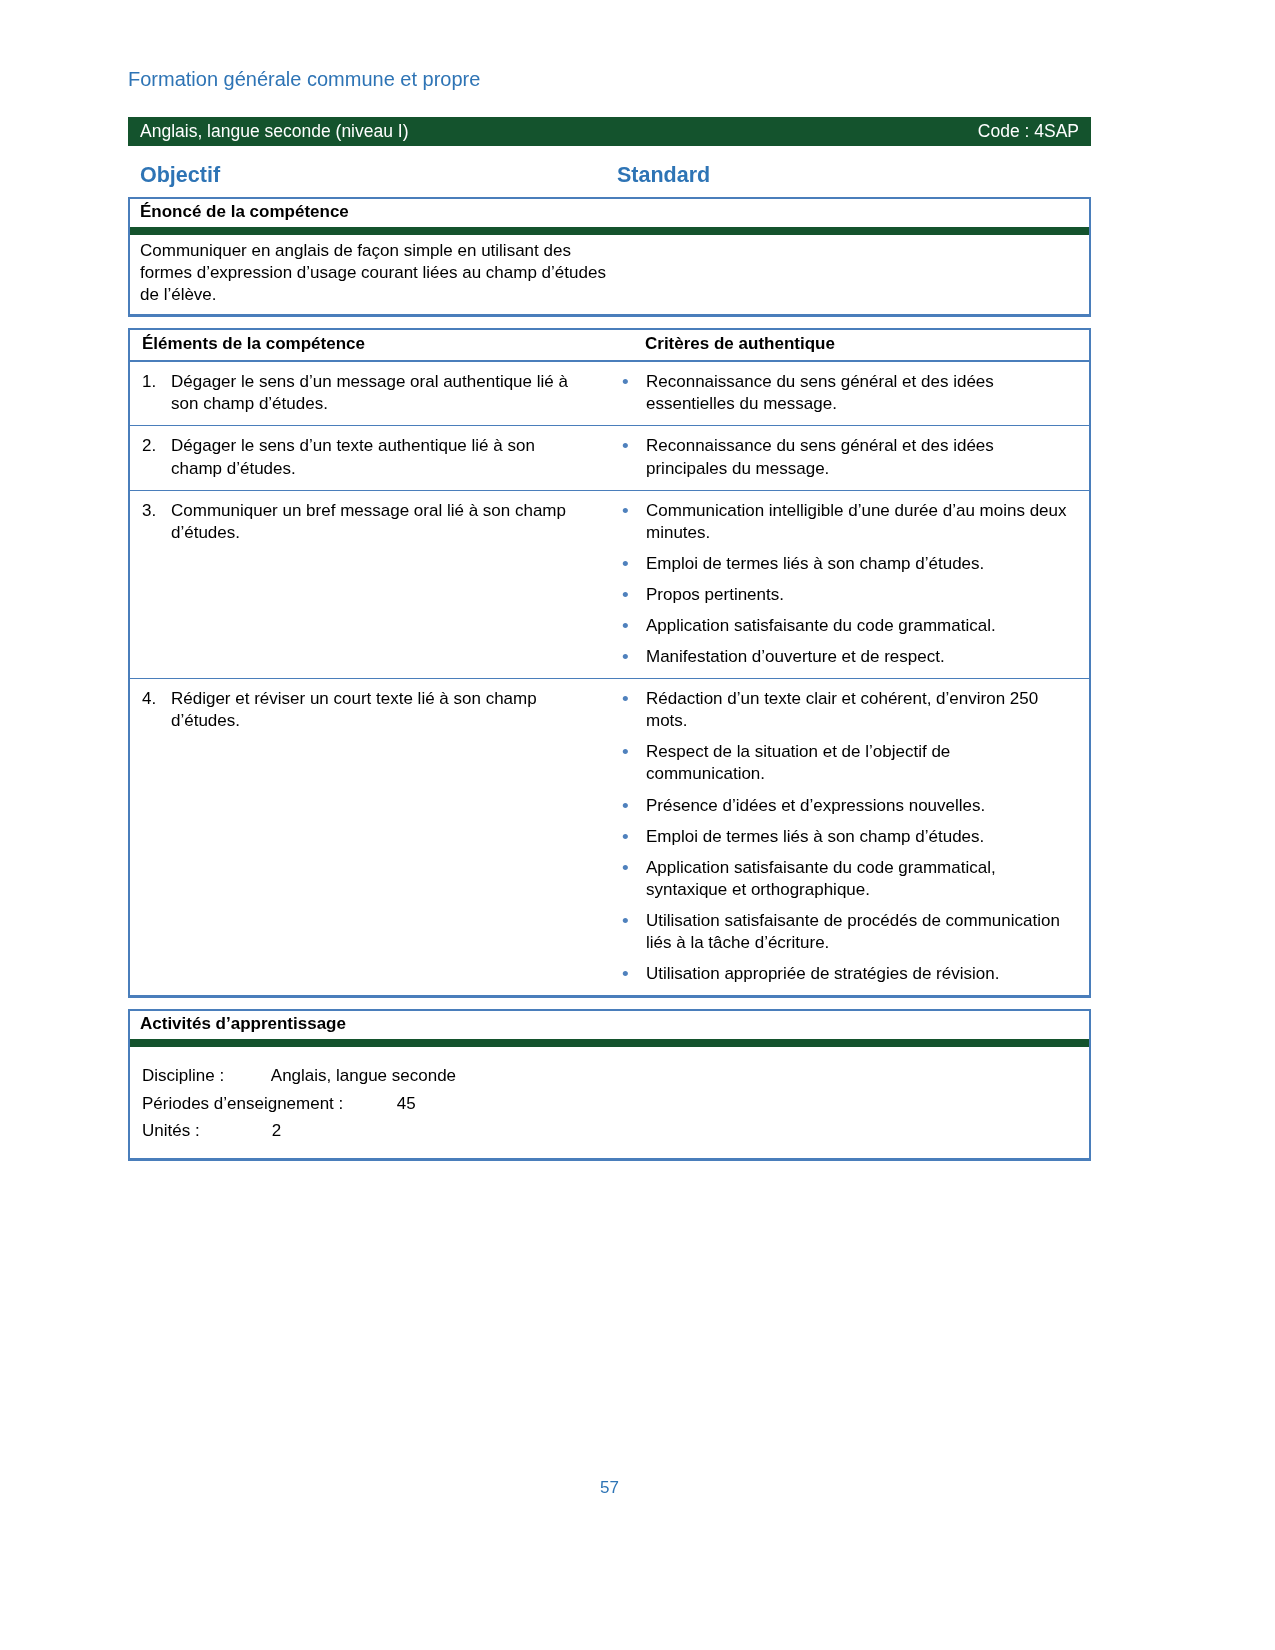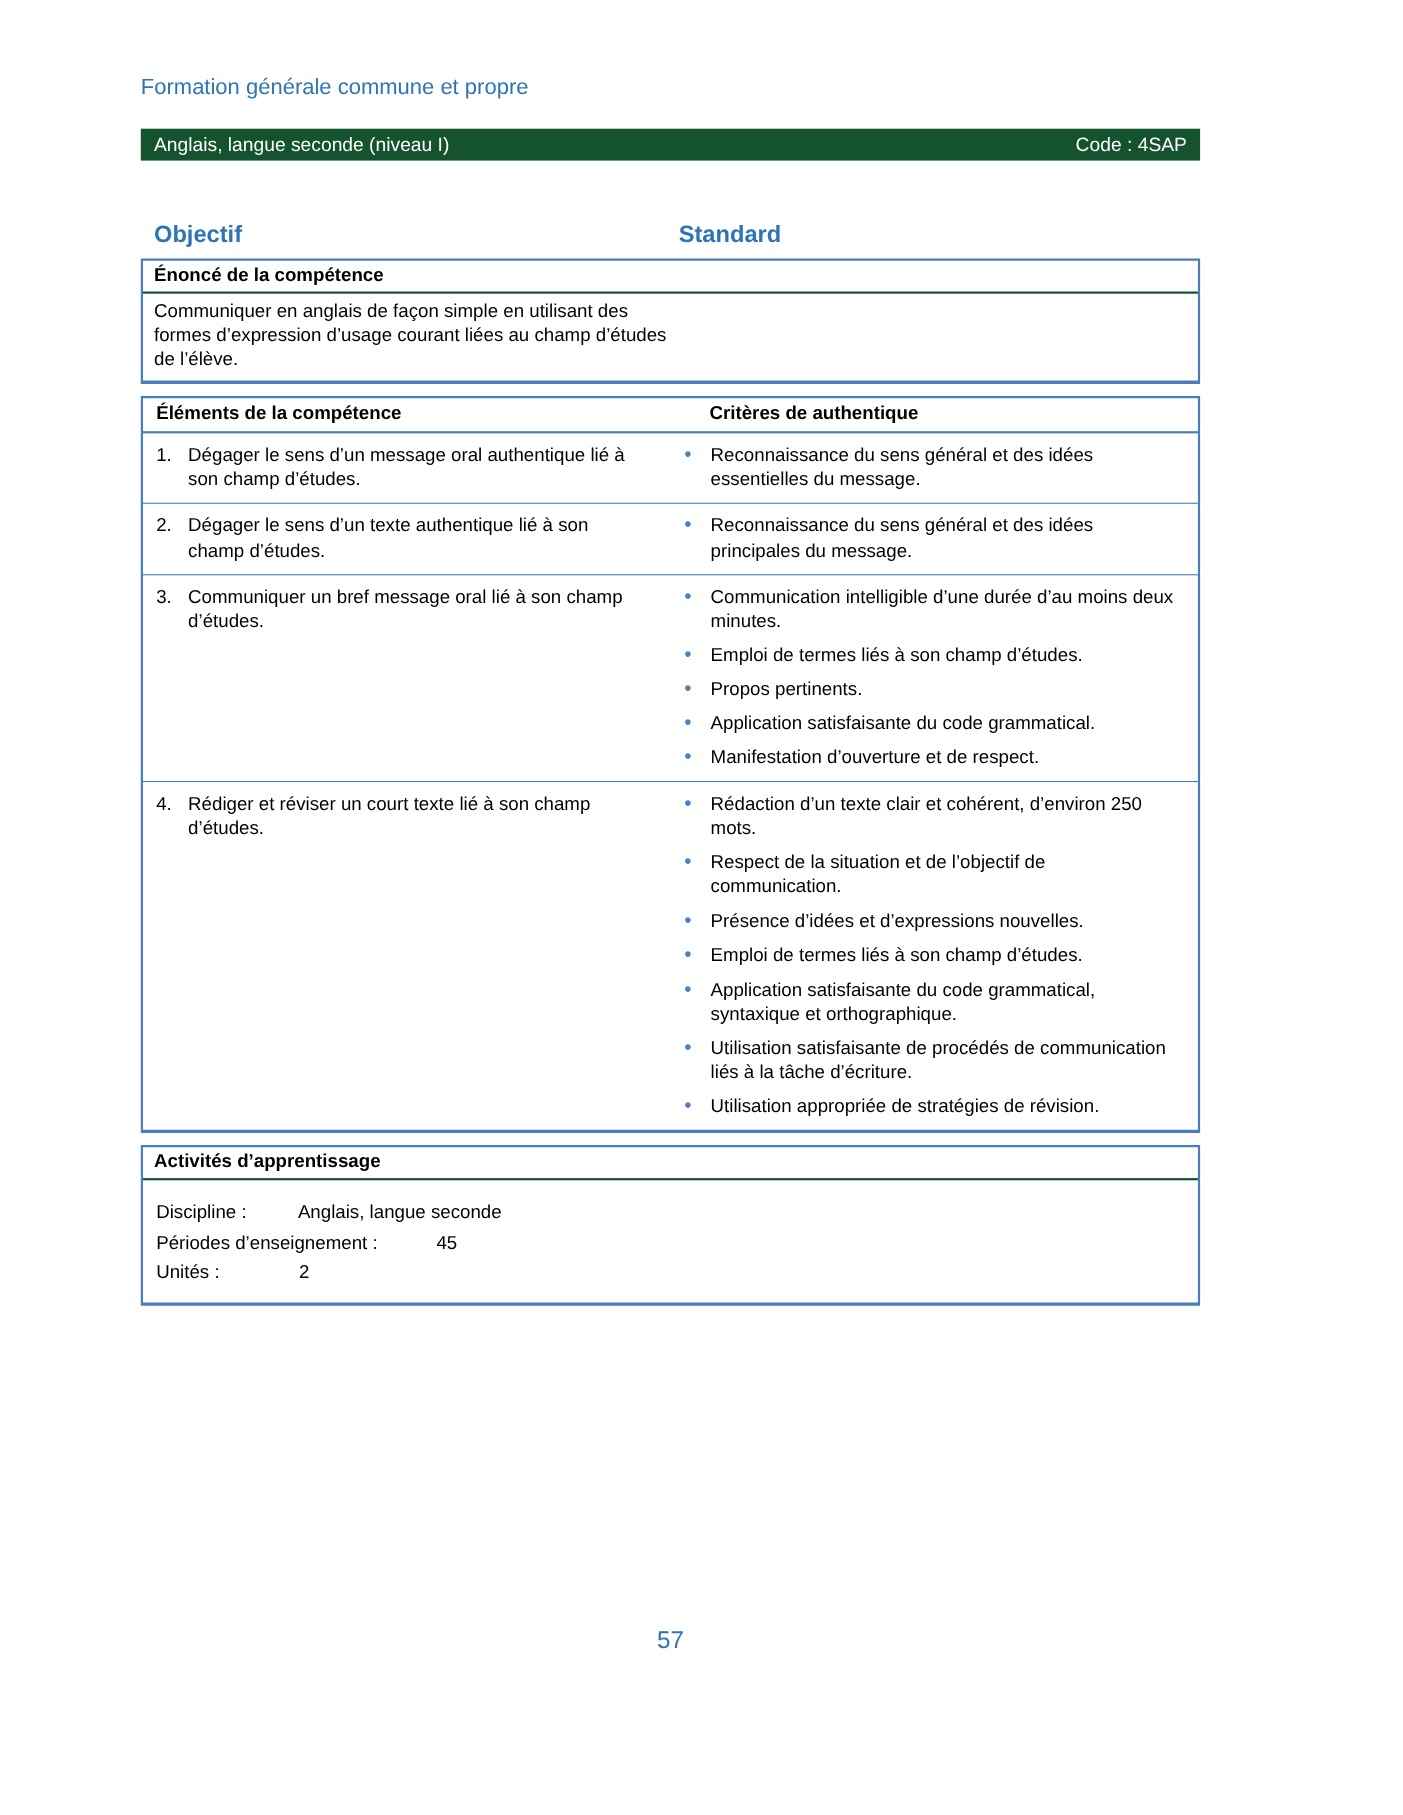--- a/index.html
+++ b/index.html
@@ -26,33 +26,33 @@
   .title-bar {
     background: #14532d;
     color: #ffffff;
     display: flex;
     justify-content: space-between;
     align-items: center;
     padding: 4px 12px;
     font-size: 17.5px;
   }
 
-  .col-titles { display: flex; padding: 17px 0 9px 12px; margin-top: 38px; }
+  .col-titles { display: flex; padding: 17px 0 9px 12px; }
   .col-title { color: #2E74B5; font-weight: bold; font-size: 21.5px; }
   .col-title.obj { width: 477px; flex-shrink: 0; }
 
   .box {
     border: 2px solid #4A7EBB;
     border-bottom-width: 3px;
     margin-bottom: 11px;
   }
   .box-header {
     font-weight: bold;
     padding: 3px 10px 5px;
-    border-bottom: 2px solid #14532d;
+    border-bottom: 8px solid #14532d;
   }
   .enonce-body { padding: 5px 10px 9px; line-height: 1.28; }
   .enonce-body-text { display: block; max-width: 480px; }
 
   .comp-header {
     display: flex;
     font-weight: bold;
     padding: 4px 0 6px 12px;
     border-bottom: 2px solid #4A7EBB;
     gap: 26px;
@@ -91,21 +91,21 @@
   .act-label { display: inline-block; min-width: 125px; }
   .act-line:nth-child(2) .act-label { min-width: 250px; }
 
   .page-number {
     position: absolute;
     top: 1478px;
     left: 0;
     width: 100%;
     text-align: center;
     color: #2E74B5;
-    font-size: 22px;
+    font-size: 17px;
   }
 </style>
 </head>
 <body>
 
 <div class="page">
 
   <div class="doc-header">Formation générale commune et propre</div>
 
   <div class="title-bar">

